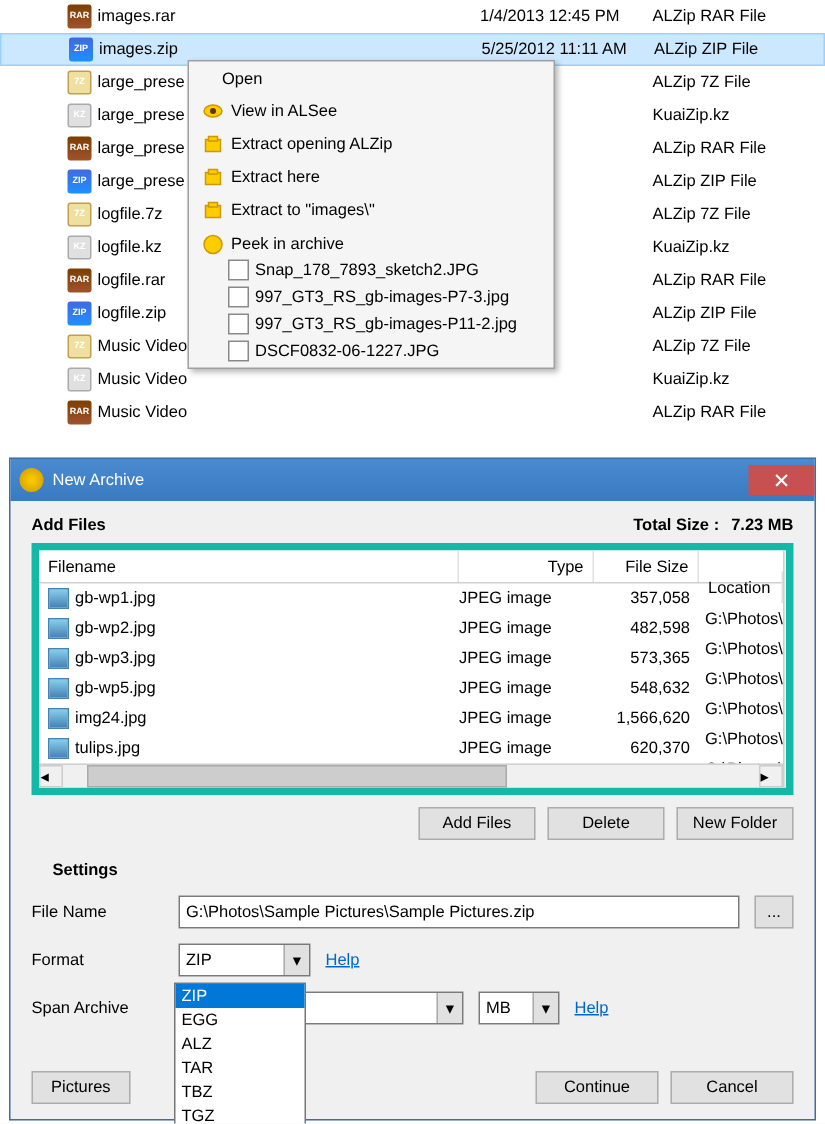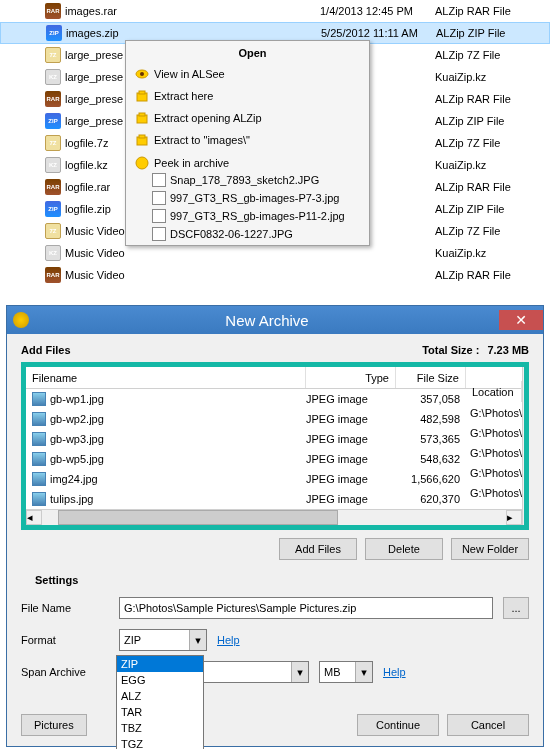--- a/index.html
+++ b/index.html
@@ -14,34 +14,34 @@
 .icon-zip { background: linear-gradient(#4169e1,#1e90ff); }
 .icon-7z { background: #f0e0a0; border: 1px solid #c0a050; }
 .icon-kz { background: #e0e0e0; border: 1px solid #aaa; }
 .file-icon span { color: #fff; font-size: 6px; font-weight: bold; }
 .file-name { flex: 0 0 255px; white-space: nowrap; overflow: hidden; }
 .file-date { flex: 0 0 115px; white-space: nowrap; }
 .file-type { flex: 1; white-space: nowrap; }
 
 
 .context-menu { position: absolute; top: 40px; left: 125px; width: 245px; background: #f5f5f5; border: 1px solid #a0a0a0; box-shadow: 2px 2px 4px rgba(0,0,0,0.3); padding: 2px; }
-.cm-title { font-weight: bold; padding: 4px 10px 4px 20px; text-align: center; }
+.cm-title { font-weight: normal; padding: 4px 10px 4px 20px; }
 .cm-item { display: flex; align-items: center; padding: 3px 10px 3px 6px; cursor: default; }
 .cm-icon { width: 16px; height: 16px; margin-right: 4px; }
 .cm-text { white-space: nowrap; }
 .cm-group { padding-left: 20px; padding-top: 4px; }
 .cm-group-title { margin-left: -14px; display: flex; align-items: center; }
 .cm-sub { display: flex; align-items: center; padding: 2px 0 2px 4px; }
 .cm-sub-icon { width: 14px; height: 14px; margin-right: 4px; border: 1px solid #888; background: #fff; }
 
 
 .dialog { position: absolute; top: 305px; left: 6px; width: 538px; height: 442px; background: #f0f0f0; border: 1px solid #3a6ea5; }
 .titlebar { height: 28px; background: linear-gradient(#4a8ad0,#3a7ac0); display: flex; align-items: center; color: #fff; }
 .titlebar-icon { width: 16px; height: 16px; margin: 0 6px; background: radial-gradient(#ffcc00,#cc9900); border-radius: 50%; }
-.titlebar-title { flex: 1; text-align: center; font-size: 15px; }
+.titlebar-title { flex: 1; text-align: left; font-size: 11px; }
 .titlebar-close { width: 44px; height: 20px; background: #c75050; color: #fff; display: flex; align-items: center; justify-content: center; margin-right: 0; font-size: 14px; cursor: pointer; }
 
 .section-row { display: flex; padding: 10px 14px 6px; font-weight: bold; }
 .section-row .lab { flex: 1; }
 .section-row .val { margin-left: 8px; }
 
 .grid-wrap { margin: 0 14px; border: 5px solid #14b8a6; background: #fff; height: 168px; display: flex; flex-direction: column; }
 .grid-head { display: flex; border-bottom: 1px solid #d0d0d0; background: #fff; height: 22px; align-items: center; }
 .grid-head .col { padding: 0 6px; border-right: 1px solid #e0e0e0; height: 100%; display: flex; align-items: center; }
 .grid-body { flex: 1; overflow: hidden; }
@@ -196,28 +196,28 @@
             <ellipse cx="8" cy="8" rx="6" ry="4" fill="#ffcc00" stroke="#cc9900"></ellipse>
             <circle cx="8" cy="8" r="2" fill="#663300"></circle>
           </svg></span>
         <span class="cm-text">View in ALSee</span>
       </div>
       <div class="cm-item">
         <span class="cm-icon"><svg viewBox="0 0 16 16">
             <rect x="3" y="5" width="10" height="8" fill="#ffcc00" stroke="#cc9900"></rect>
             <rect x="5" y="3" width="6" height="3" fill="#ffcc00" stroke="#cc9900"></rect>
           </svg></span>
-        <span class="cm-text">Extract here</span>
+        <span class="cm-text">Extract opening ALZip</span>
       </div>
       <div class="cm-item">
         <span class="cm-icon"><svg viewBox="0 0 16 16">
             <rect x="3" y="5" width="10" height="8" fill="#ffcc00" stroke="#cc9900"></rect>
             <rect x="5" y="3" width="6" height="3" fill="#ffcc00" stroke="#cc9900"></rect>
           </svg></span>
-        <span class="cm-text">Extract opening ALZip</span>
+        <span class="cm-text">Extract here</span>
       </div>
       <div class="cm-item">
         <span class="cm-icon"><svg viewBox="0 0 16 16">
             <rect x="3" y="5" width="10" height="8" fill="#ffcc00" stroke="#cc9900"></rect>
             <rect x="5" y="3" width="6" height="3" fill="#ffcc00" stroke="#cc9900"></rect>
           </svg></span>
         <span class="cm-text">Extract to "images\"</span>
       </div>
     </div>
   <div class="cm-group">

